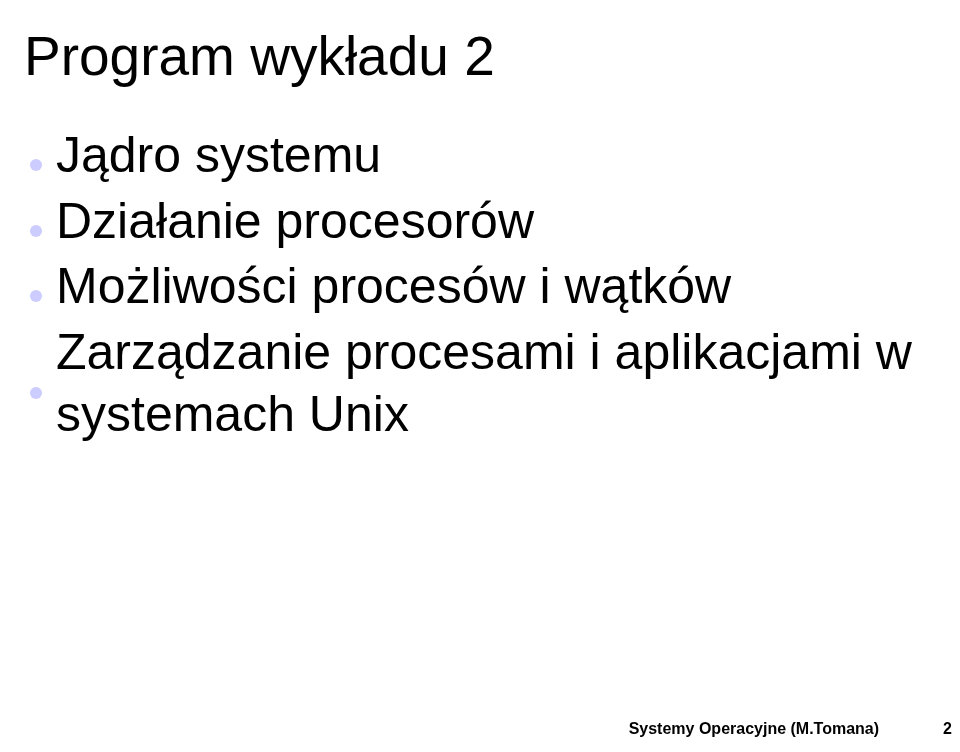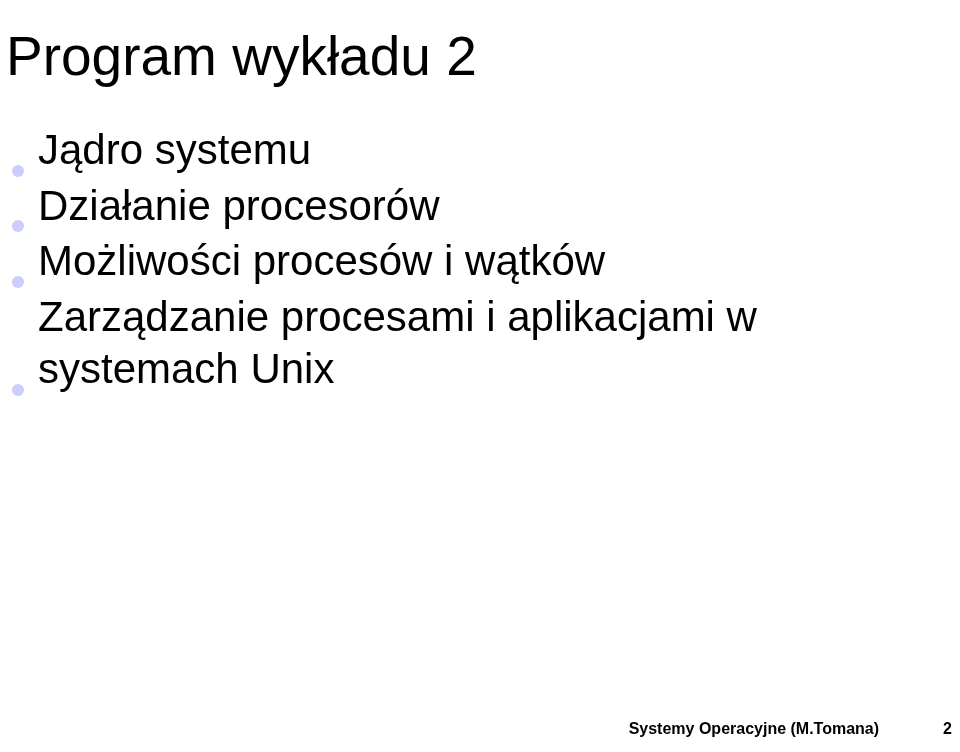--- a/index.html
+++ b/index.html
@@ -6,41 +6,41 @@
       margin: 0;
       padding: 0;
       width: 960px;
       height: 752px;
       background: #ffffff;
       font-family: Arial, Helvetica, sans-serif;
       position: relative;
     }
     .slide {
       box-sizing: border-box;
-      padding: 24px 24px 0 6px;
+      padding: 24px 24px 0 24px;
       width: 100%;
       height: 100%;
       position: relative;
     }
     .title {
       font-size: 55px;
       font-weight: 400;
       color: #000;
       margin: 0 0 36px 0;
       font-family: Arial, Helvetica, sans-serif;
     }
     .bullets {
       list-style: none;
       padding: 0;
       margin: 0 0 0 6px;
     }
     .bullets li {
       display: flex;
-      align-items: flex-end;
-      font-size: 42px;
+      align-items: center;
+      font-size: 50px;
       color: #000;
       line-height: 1.25;
       margin-bottom: 3px;
     }
     .bullet-marker {
       display: inline-block;
       width: 12px;
       height: 12px;
       border-radius: 50%;
       background: #ccccff;

